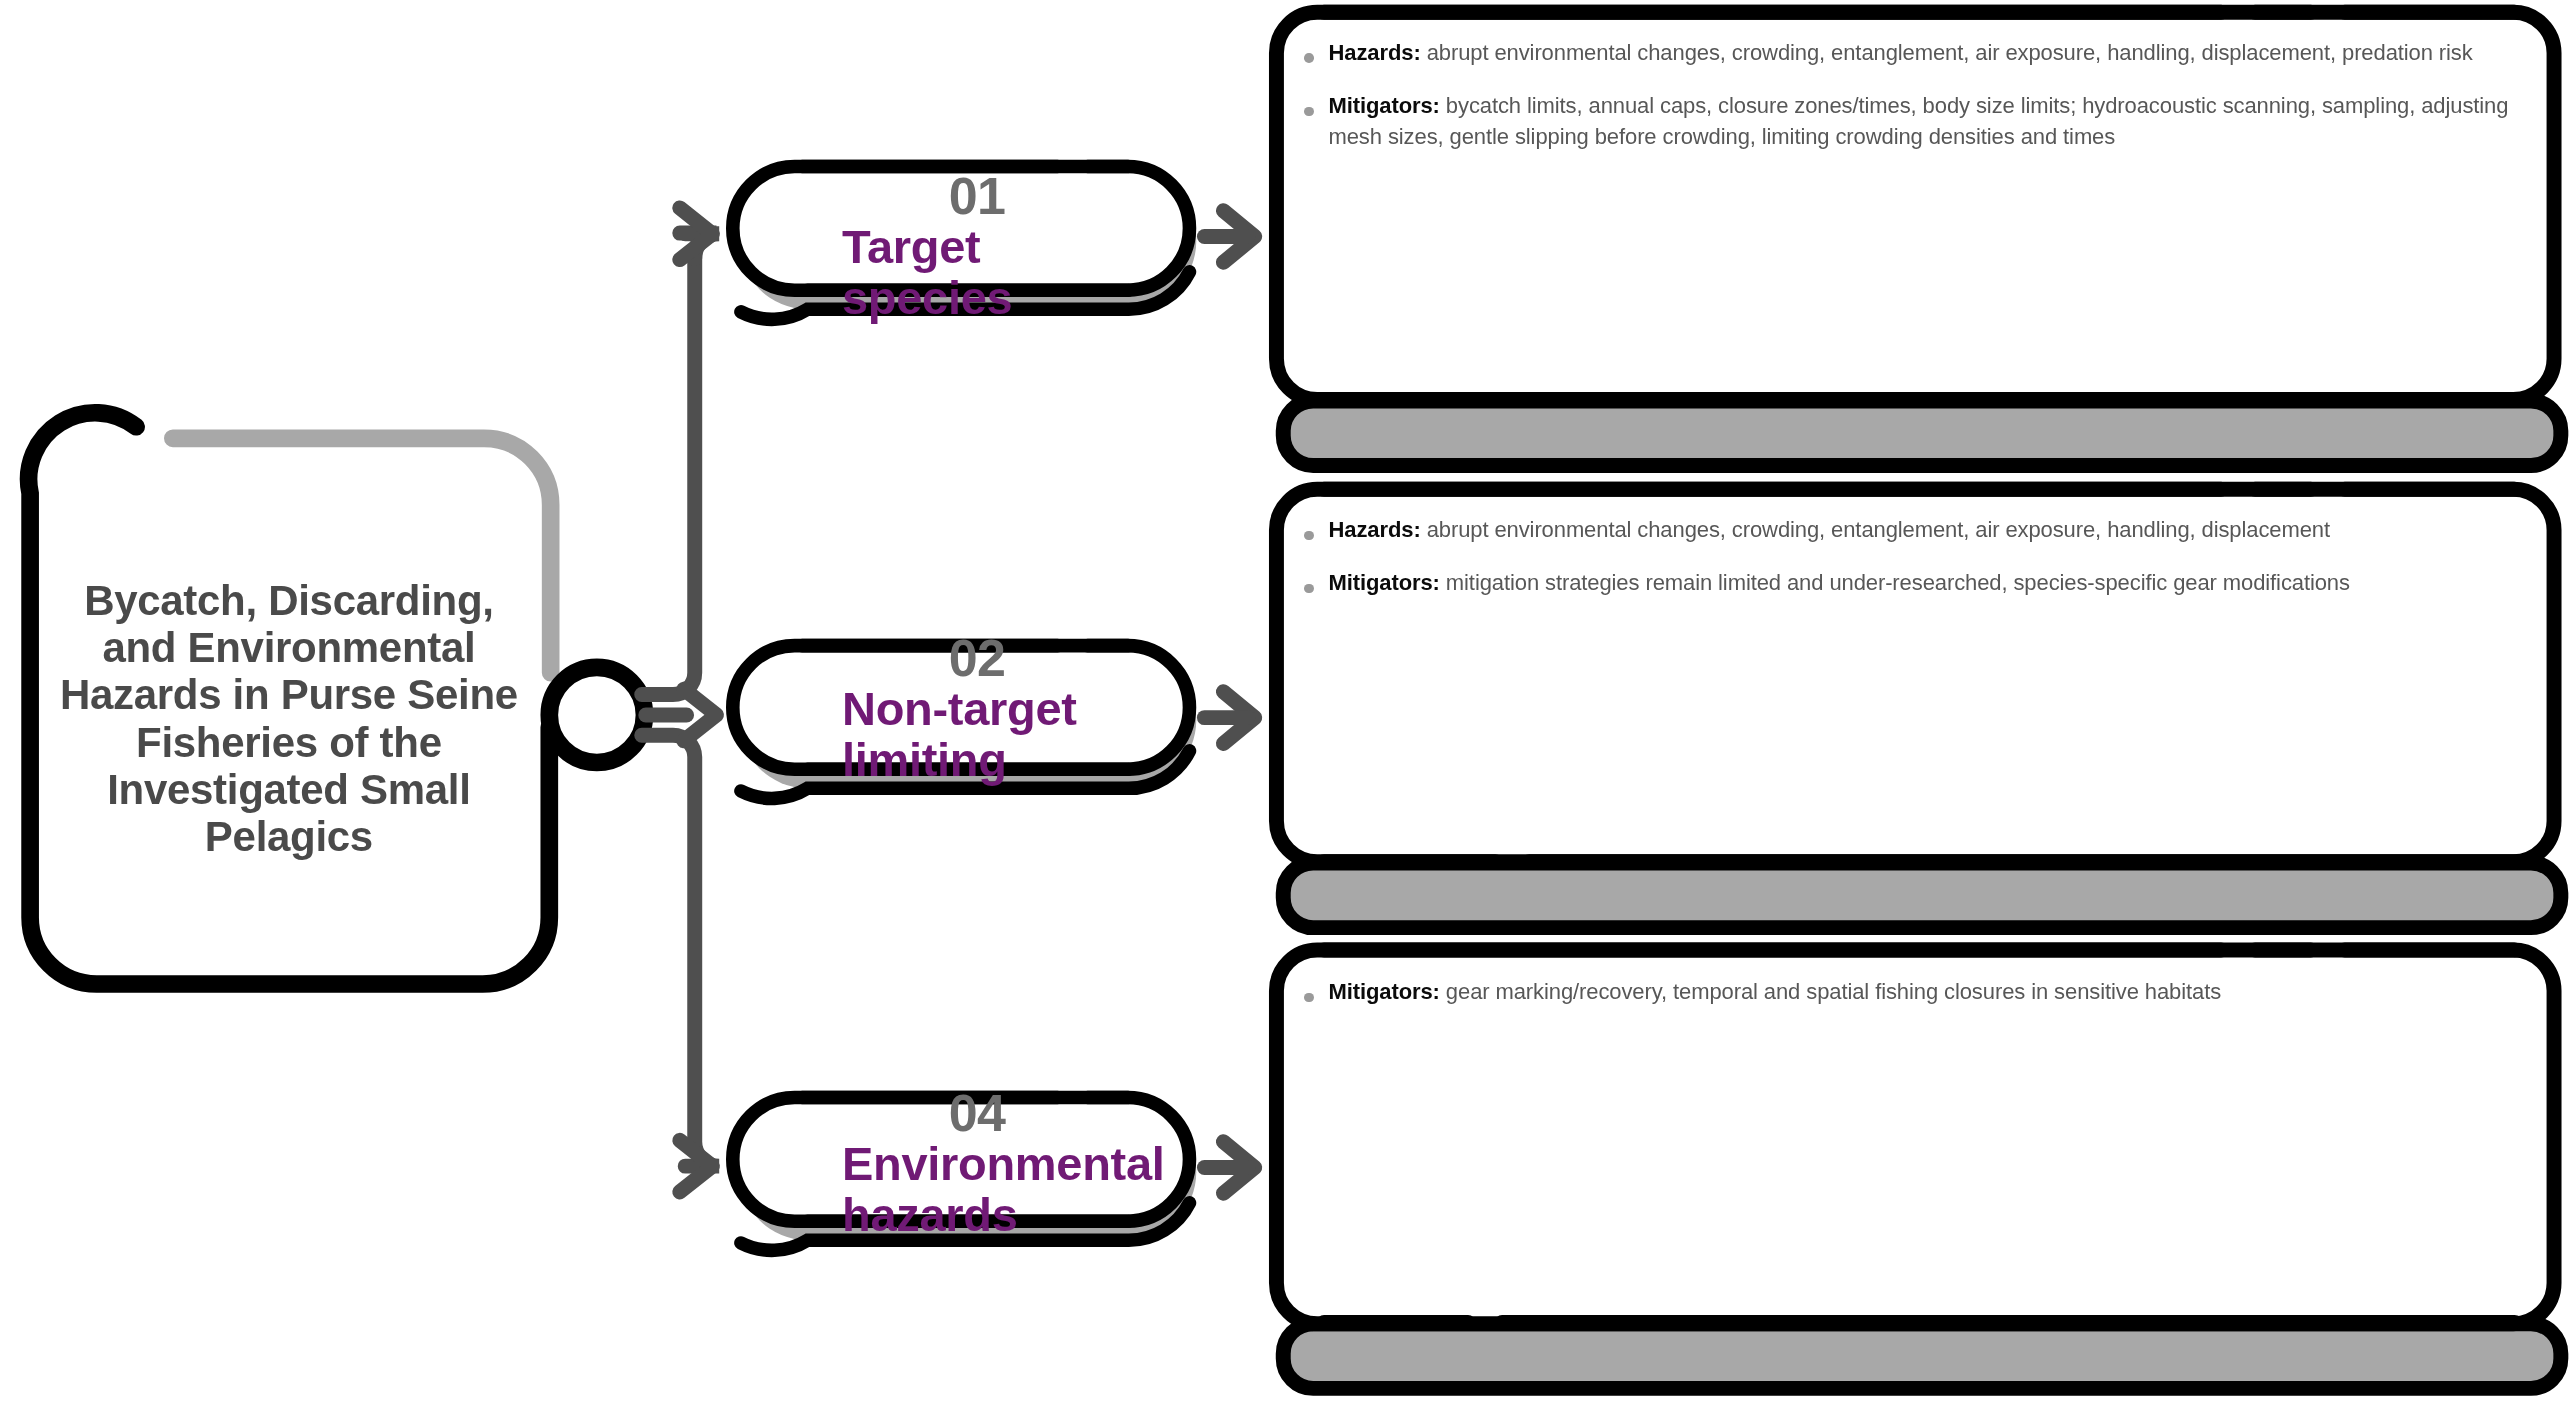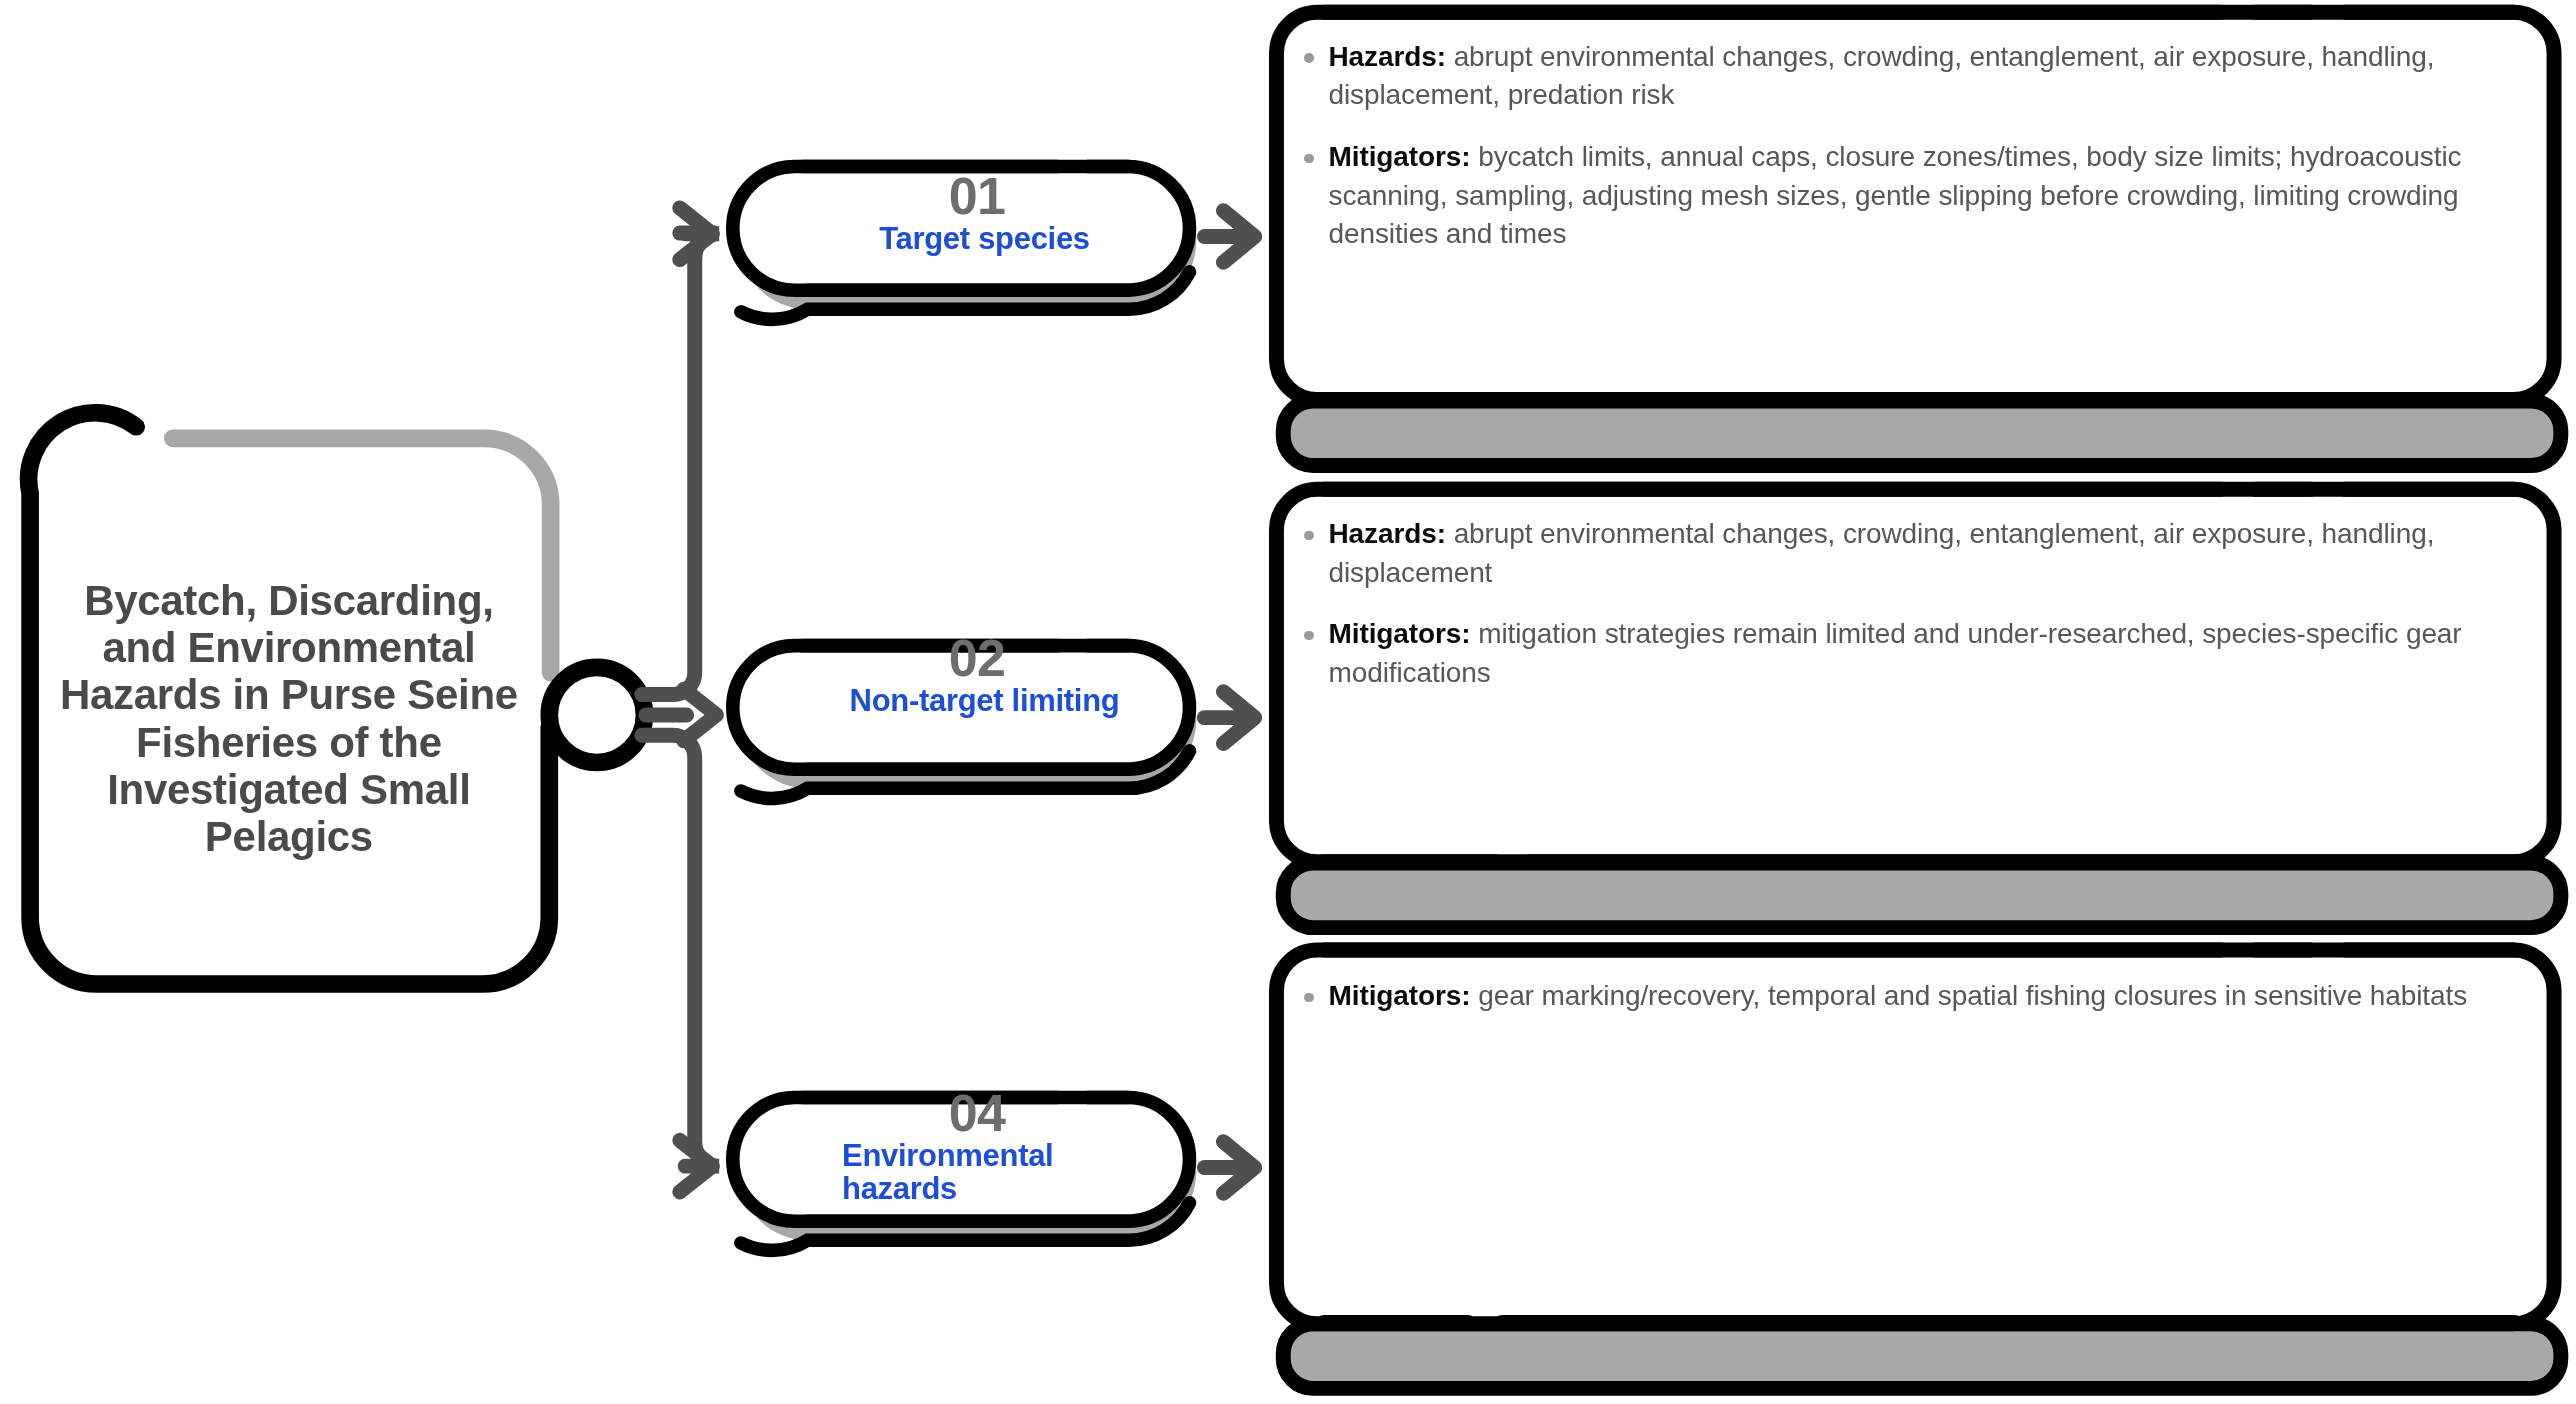--- a/index.html
+++ b/index.html
@@ -72,23 +72,23 @@
   .pill-num {
     color: #6d6d6d;
     font-weight: 700;
     font-size: 52px;
     line-height: 1;
     letter-spacing: -0.7px;
     flex: 0 0 auto;
     margin-right: 15px;
   }
   .pill-label {
-    color: #1d4ed8;
-    font-weight: 700;
-    font-size: 31px;
+    color: #701a75;
+    font-weight: 700;
+    font-size: 47px;
     line-height: 1.08;
     letter-spacing: -0.3px;
     max-width: 285px;
   }
 
   .pill1 { left: 731px; top: 170px; }
   .pill2 { left: 731px; top: 632px; }
   .pill3 { left: 731px; top: 1087px; }
 
   
@@ -115,21 +115,21 @@
   .bullet-dot {
     flex: 0 0 auto;
     width: 9.5px;
     height: 9.5px;
     border-radius: 50%;
     background: #9a9a9a;
     margin: 15.6px 15px 0 0;
   }
   .bullet-text {
     color: #575757;
-    font-size: 28px;
+    font-size: 22px;
     line-height: 1.38;
     letter-spacing: -0.1px;
   }
   .bullet-text .lbl {
     color: #0b0b0b;
     font-weight: 700;
   }
 </style>
 </head>
 <body>

